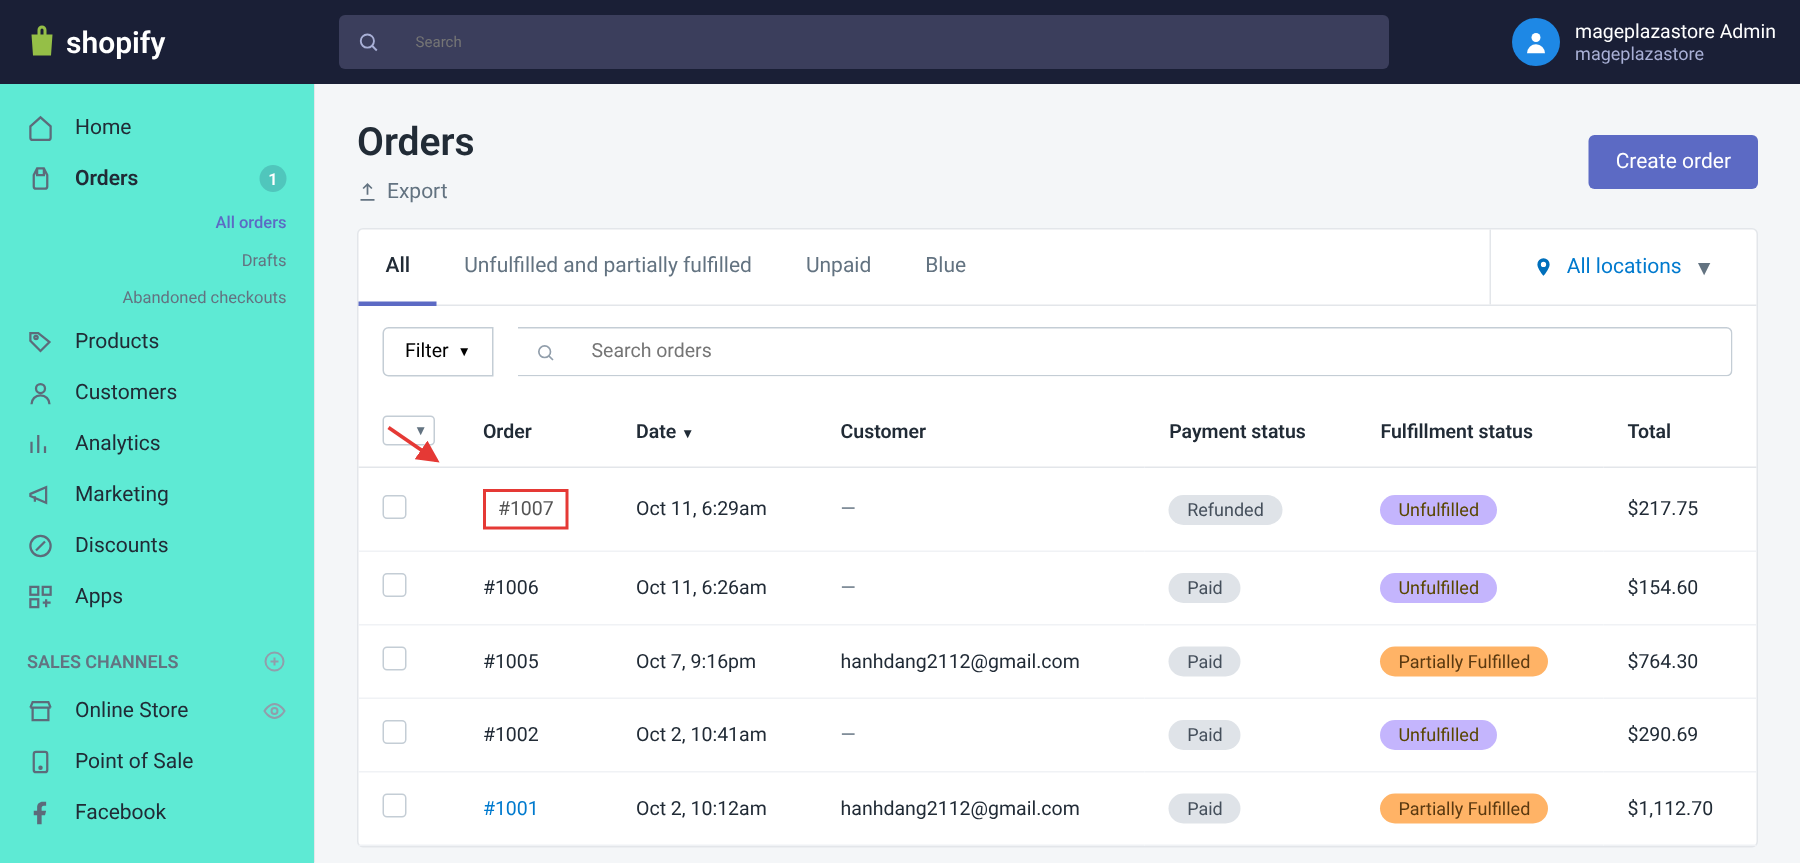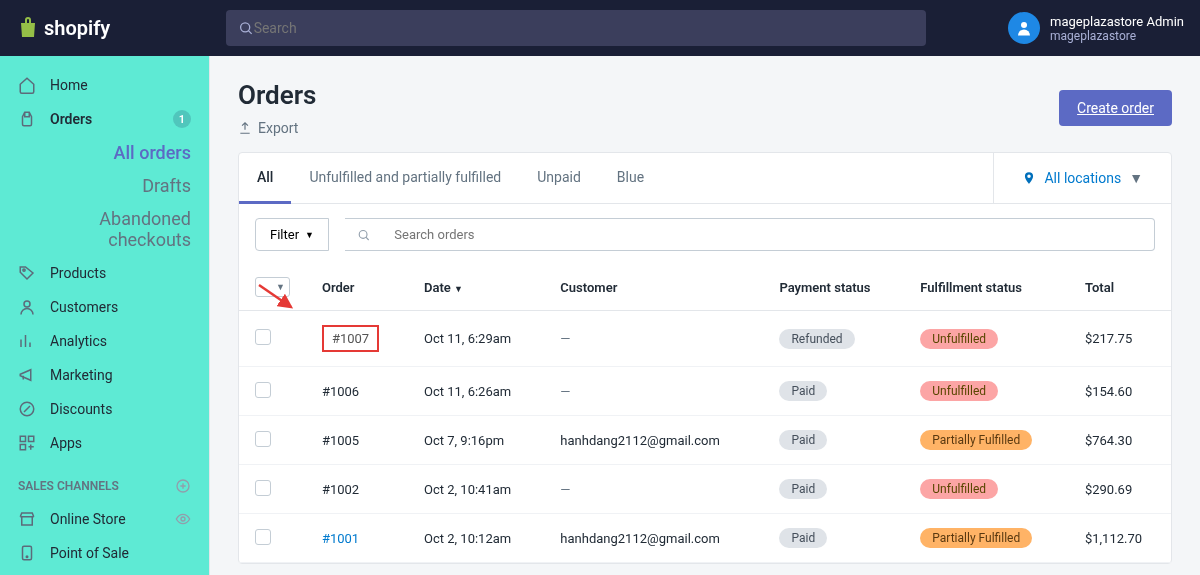--- a/index.html
+++ b/index.html
@@ -1,41 +1,41 @@
 <!DOCTYPE html>
 <html><head>
 <meta charset="utf-8">
 <style>
 * { margin:0; padding:0; box-sizing:border-box; font-family:-apple-system,BlinkMacSystemFont,"Segoe UI",Roboto,sans-serif; }
 body { background:#f4f6f8; }
 .topbar { height:56px; background:#1a1f36; display:flex; align-items:center; padding:0 16px; position:fixed; top:0; left:0; right:0; z-index:10; }
 .logo { display:flex; align-items:center; gap:4px; color:#fff; font-size:20px; font-weight:600; width:210px; }
 .logo-icon { width:24px; height:24px; }
 .searchbox { flex:1; max-width:700px; height:36px; background:#3b3e5c; border-radius:4px; display:flex; align-items:center; padding:0 12px; color:#a9b0d6; }
-.searchbox input { background:transparent; border:none; outline:none; color:#fca5a5; margin-left:0; font-size:14px; width:100%; }
+.searchbox input { background:transparent; border:none; outline:none; color:#fca5a5; margin-left:24px; font-size:10px; width:100%; }
 .profile { margin-left:auto; display:flex; align-items:center; gap:10px; color:#fff; }
 .avatar { width:32px; height:32px; border-radius:50%; background:#1e88e5; display:flex; align-items:center; justify-content:center; }
 .profile-text .pname { font-size:13px; }
 .profile-text .pstore { font-size:12px; color:#a9b0d6; }
 
 .sidebar { width:210px; background:#5eead4; position:fixed; top:56px; bottom:0; left:0; border-right:1px solid #e3e6ea; padding:12px 0; overflow-y:auto;text-align:right; }
 .nav-item { display:flex; align-items:center; gap:14px; padding:8px 18px; font-size:14px; color:#212b36; cursor:pointer; }
 .nav-icon { width:18px; height:18px; color:#5c6b7a; flex-shrink:0; }
 .badge { margin-left:auto; background:#50c6bc; color:#fff; border-radius:50%; width:18px; height:18px; font-size:11px; display:flex; align-items:center; justify-content:center; }
-.sub-item { padding:6px 18px 6px 50px; font-size:18px; color:#637381; cursor:pointer; }
+.sub-item { padding:6px 18px 6px 50px; font-size:11px; color:#637381; cursor:pointer; }
 .sub-item.active { color:#5c6ac4; font-weight:500; }
 .nav-item.bold { font-weight:600; }
 .section-label { padding:18px 18px 8px; font-size:12px; font-weight:600; color:#637381; display:flex; align-items:center; justify-content:space-between; }
 .channel-icon-right { color:#919eab; }
 
 .main { margin-left:210px; margin-top:56px; padding:24px 28px; }
 .page-header { display:flex; align-items:flex-start; justify-content:space-between; margin-bottom:8px; }
 .page-title { font-size:26px; font-weight:600; color:#212b36; }
 .export-link { display:flex; align-items:center; gap:6px; margin-top:10px; color:#637381; font-size:14px; cursor:pointer; }
-.btn-primary { background:#5c6ac4; color:#fff; border:none; padding:10px 18px; border-radius:4px; font-size:14px; cursor:pointer; margin-top:10px;text-decoration:underline; }
+.btn-primary { background:#5c6ac4; color:#fff; border:none; padding:10px 18px; border-radius:4px; font-size:14px; cursor:pointer; margin-top:10px; }
 
 .card { background:#fff; border-radius:4px; border:1px solid #e3e6ea; margin-top:16px; }
 .tabs { display:flex; border-bottom:1px solid #e3e6ea; position:relative; }
 .tab { padding:16px 18px; font-size:14px; color:#637381; cursor:pointer; }
 .tab.active { color:#212b36; border-bottom:3px solid #5c6ac4; margin-bottom:-1px; font-weight:500; }
 .locations { margin-left:auto; padding:16px 28px; display:flex; align-items:center; gap:8px; color:#007ace; font-size:14px; border-left:1px solid #e3e6ea; cursor:pointer; }
 .loc-pin { color:#006fbb; }
 .loc-chev { color:#637381; }
 
 .filters { padding:14px 16px; display:flex; gap:16px; }
@@ -50,21 +50,21 @@
 .checkbox-cell { width:44px; }
 .hdr-checkbox { display:inline-flex; align-items:center; border:1px solid #c4cdd5; border-radius:3px; padding:1px; }
 .checkbox { width:16px; height:16px; border:1px solid #c4cdd5; border-radius:3px; display:inline-block; }
 .hdr-checkbox .checkbox { border:none; }
 .caret { font-size:9px; color:#637381; padding:0 3px; }
 .order-link { color:#007ace; cursor:pointer; }
 .order-boxed { border:2px solid #e53935; padding:4px 8px; display:inline-block; color:#555; }
 .pill { display:inline-block; padding:3px 12px; border-radius:12px; font-size:12px; }
 .pill.refunded { background:#dfe3e8; color:#454f5b; }
 .pill.paid { background:#dfe3e8; color:#454f5b; }
-.pill.unfulfilled { background:#fca5a5; color:#594600; }
+.pill.unfulfilled { background:#c4b5fd; color:#594600; }
 .pill.partial { background:#ffb366; color:#5a3910; }
 .dash { color:#637381; }
 
 .arrow-annot { position:absolute; pointer-events:none; }
 </style>
 </head>
 <body>
 
 <div class="topbar">
   <div class="logo">

